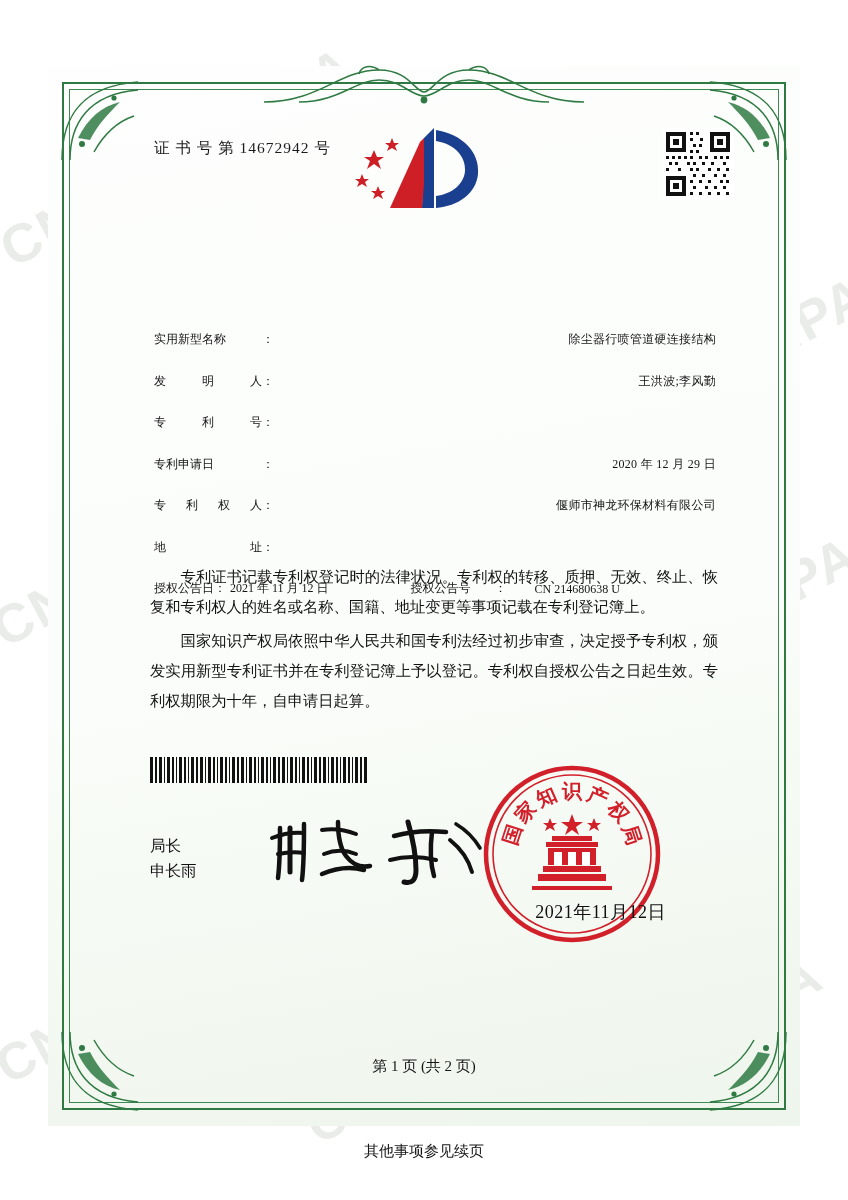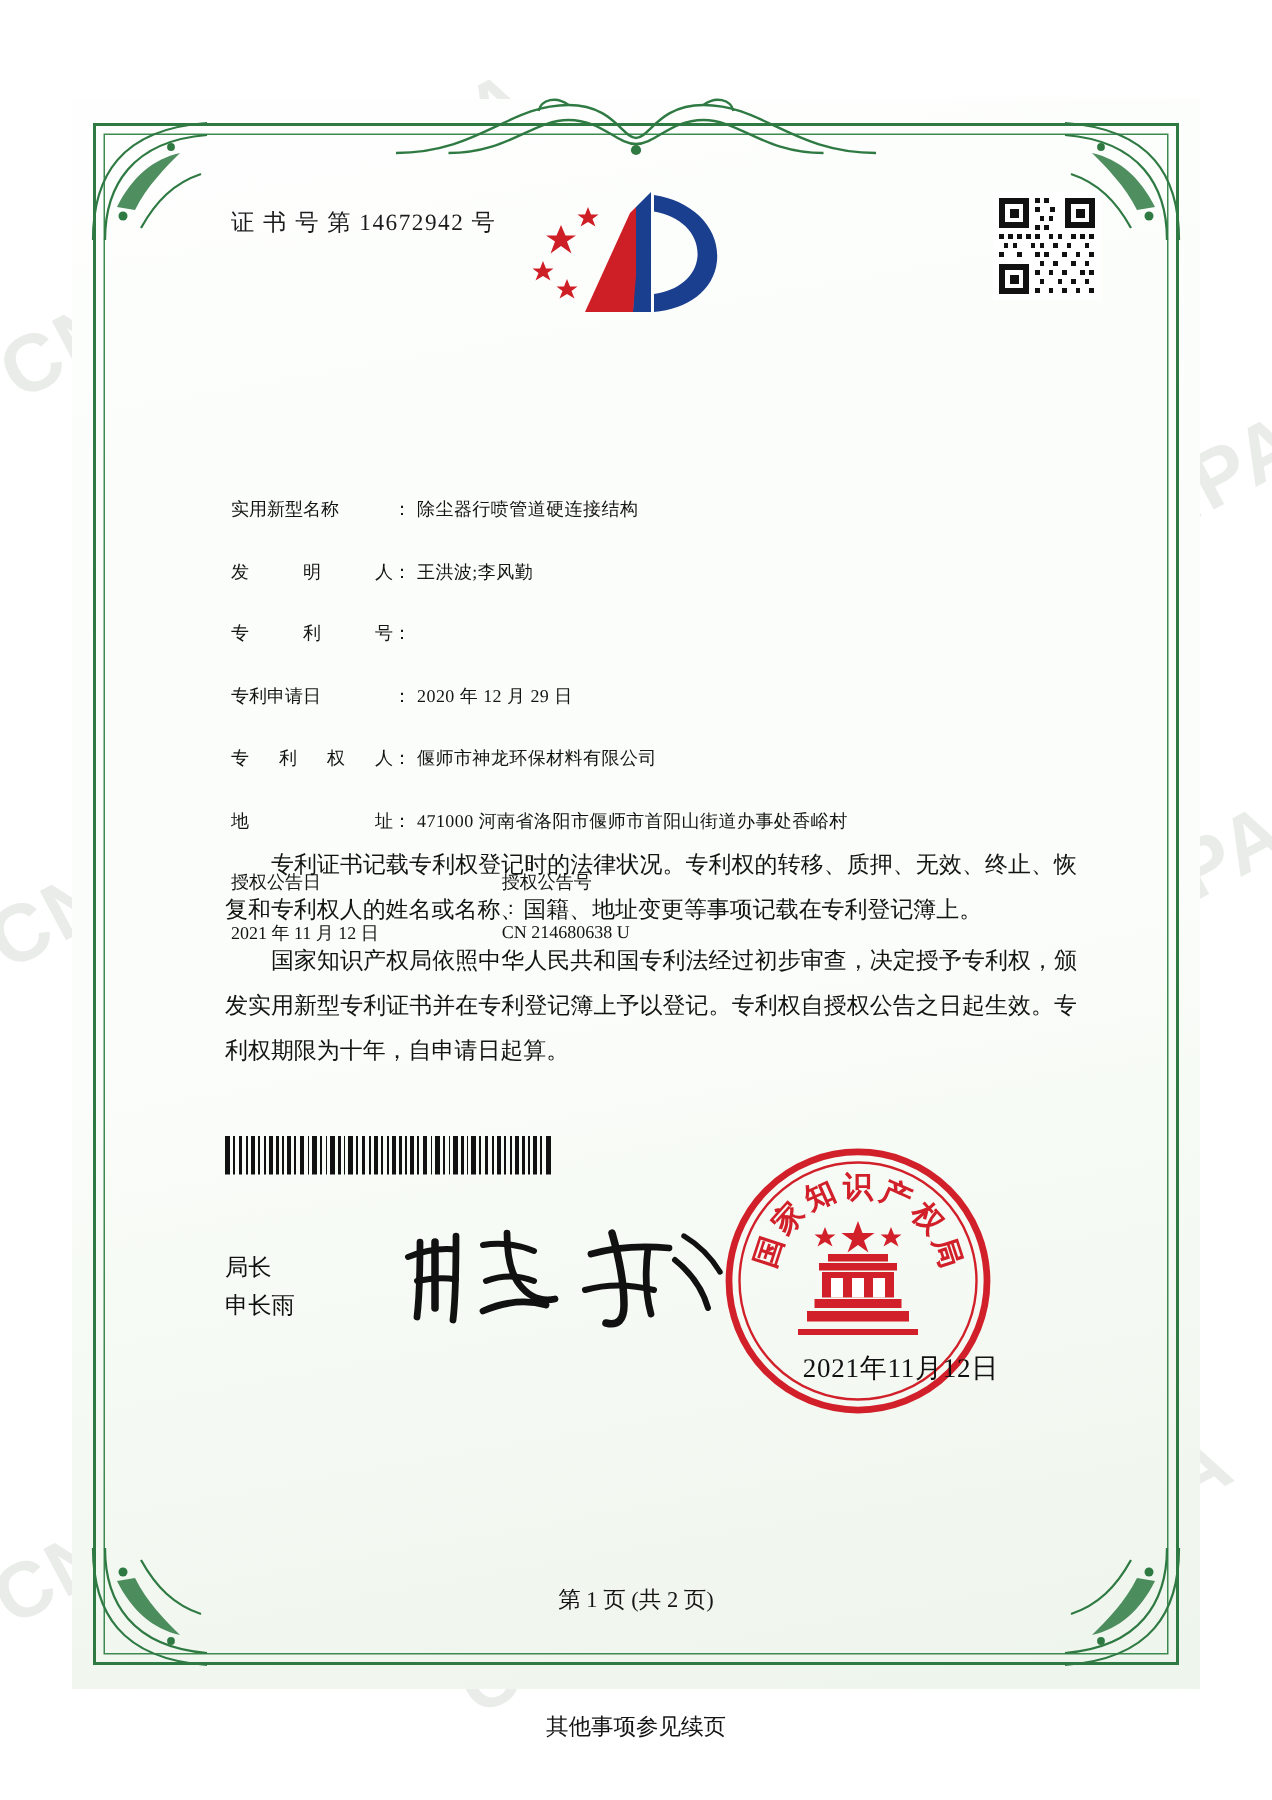--- a/index.html
+++ b/index.html
@@ -149,26 +149,26 @@
     width: 108px;
     flex: none;
     letter-spacing: 0;
   }
   .row .lbl.spread {
     display: flex;
     justify-content: space-between;
   }
   .row .lbl.spread span { display: inline-block; }
   .row .colon { margin-right: 4px; }
-  .row .val { flex: 1; letter-spacing: 0.3px; }
+  .row .val { flex: 1; letter-spacing: 0.3px; text-align: right; }
   .row .val.mono { font-family: "Liberation Serif", serif; letter-spacing: 0.8px; }
 
   .row.split { display: flex; }
-  .row.split .grp { display: flex; align-items: flex-start; flex-direction: column; }
-  .row.split .grp.second { margin-left: 82px; }
+  .row.split .grp { display: flex; align-items: flex-end; }
+  .row.split .grp.second { margin-left: 82px; gap: 24px; }
   .row.split .grp .lbl2 { flex: none; }
 
   
   .paras {
     position: absolute;
     left: 58px;
     right: 38px;
     top: 448px;
     font-size: 15.3px;
     line-height: 30px;
@@ -447,21 +447,20 @@
         <div class="colon">：</div>
         <div class="val">偃师市神龙环保材料有限公司</div>
       </div>
 
       <div class="row">
         <div class="lbl spread">
           <span>地</span>
           <span>址</span>
         </div>
         <div class="colon">：</div>
-        <div class="val">471000 河南省洛阳市偃师市首阳山街道办事处香峪村</div>
       </div>
 
       <div class="row split">
         <div class="grp">
           <div class="lbl2">授权公告日</div>
           <div class="colon">：</div>
           <div>2021 年 11 月 12 日</div>
         </div>
         <div class="grp second">
           <div class="lbl2">授权公告号</div>

